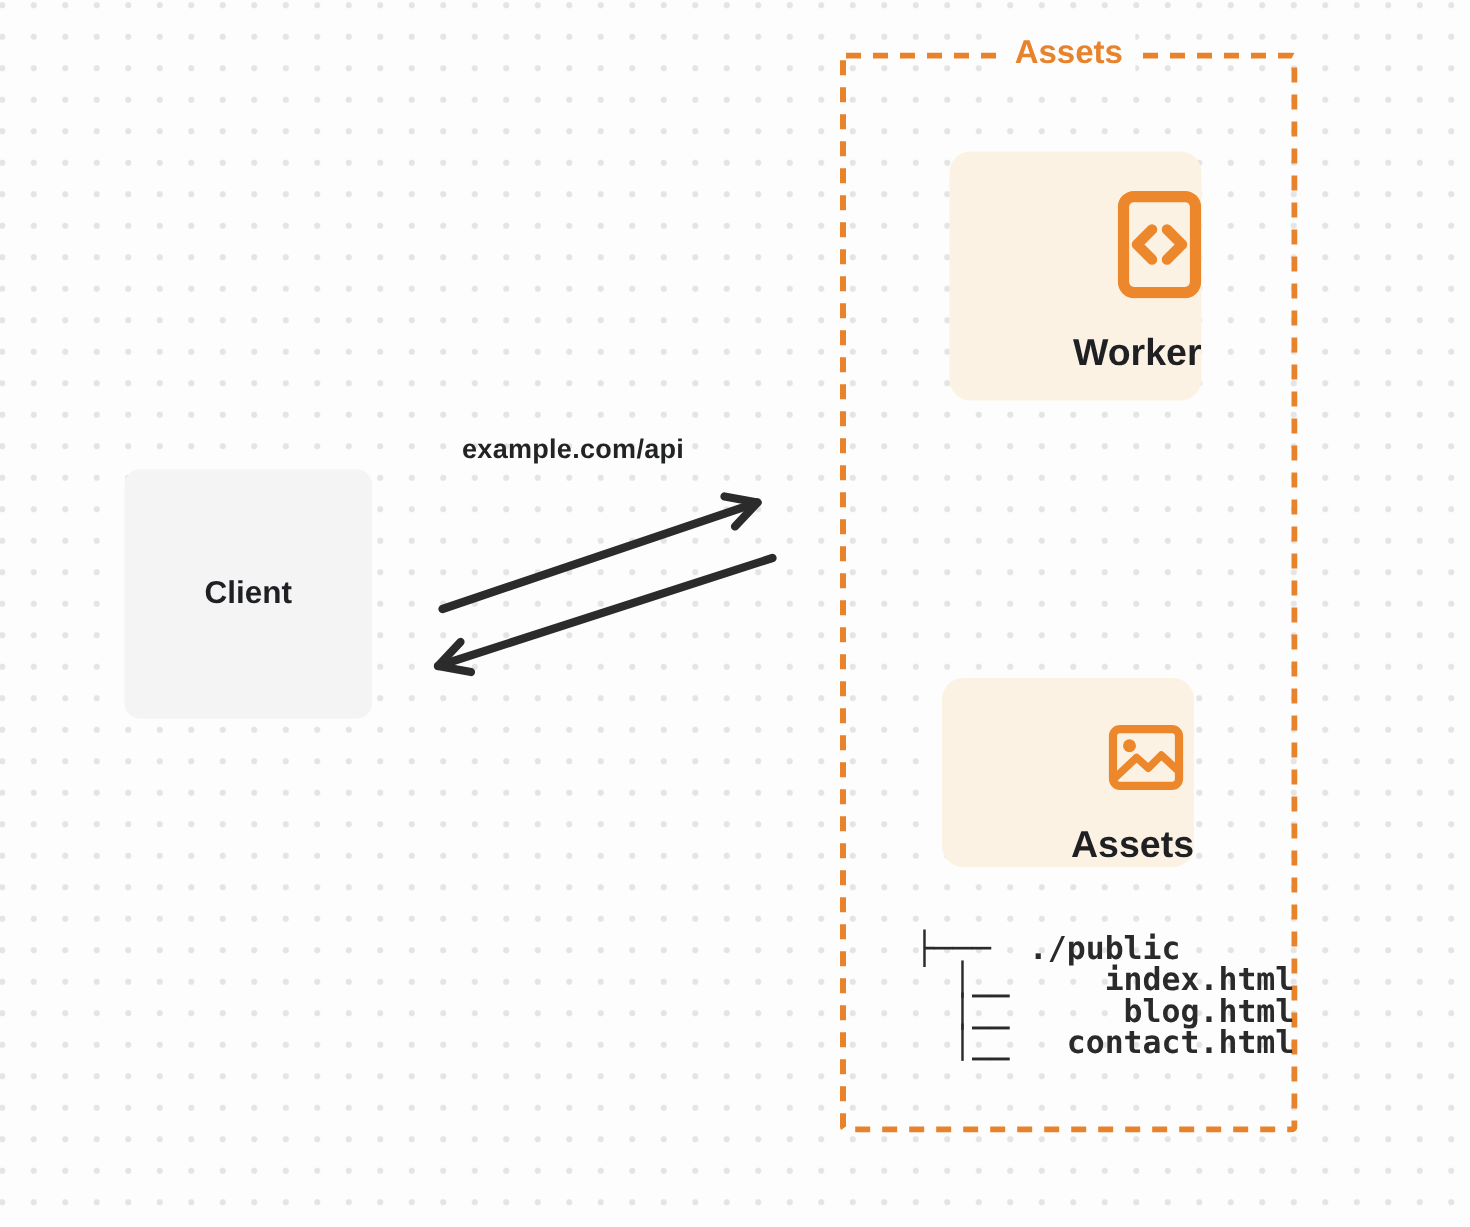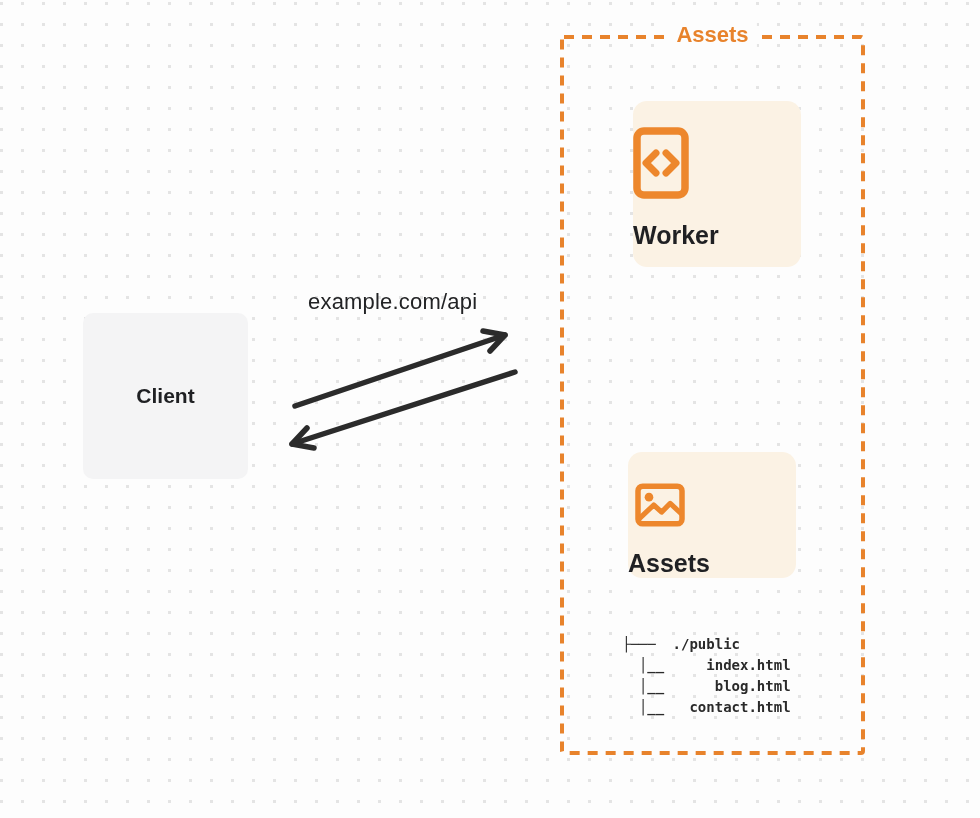--- a/index.html
+++ b/index.html
@@ -20,22 +20,22 @@
   }
   .arrows {
     position: absolute;
     left: 0; top: 0;
     width: 980px; height: 818px;
     pointer-events: none;
   }
   .req-label {
     position: absolute;
     left: 308px; top: 289px;
-    font-size: 22px;
-    font-weight: 400;
+    font-size: 18px;
+    font-weight: 700;
     color: #222325;
     letter-spacing: 0.2px;
     white-space: nowrap;
   }
   .client-box {
     position: absolute;
     left: 83px; top: 313px;
     width: 165px; height: 166px;
     background: #F4F4F5;
     border-radius: 10px;
@@ -71,44 +71,44 @@
     line-height: 26px;
     white-space: nowrap;
   }
   .card {
     position: absolute;
     width: 168px;
     background: #FBF2E4;
     border-radius: 14px;
     display: flex;
     flex-direction: column;
-    align-items: flex-start;
+    align-items: flex-end;
   }
   .card-worker {
     left: 73px; top: 66px;
     height: 166px;
   }
   .card-assets {
     left: 68px; top: 417px;
     height: 126px;
   }
   .card .card-icon { margin-top: 26px; }
   .card-assets .card-icon { margin-top: 31px; }
   .card .card-label {
     font-size: 25px;
     font-weight: 700;
     color: #1F2023;
     margin-top: 22px;
   }
   .file-tree {
     position: absolute;
     left: 48px; top: 585px;
-    margin: 14px;
+    margin: 2px;
     font-family: "DejaVu Sans Mono", monospace;
-    font-size: 14px;
+    font-size: 21px;
     font-weight: 700;
     line-height: 21px;
     color: #2A2A2A;
     white-space: pre;
   }
 </style>
 </head>
 <body>
 
 <div class="stage">

